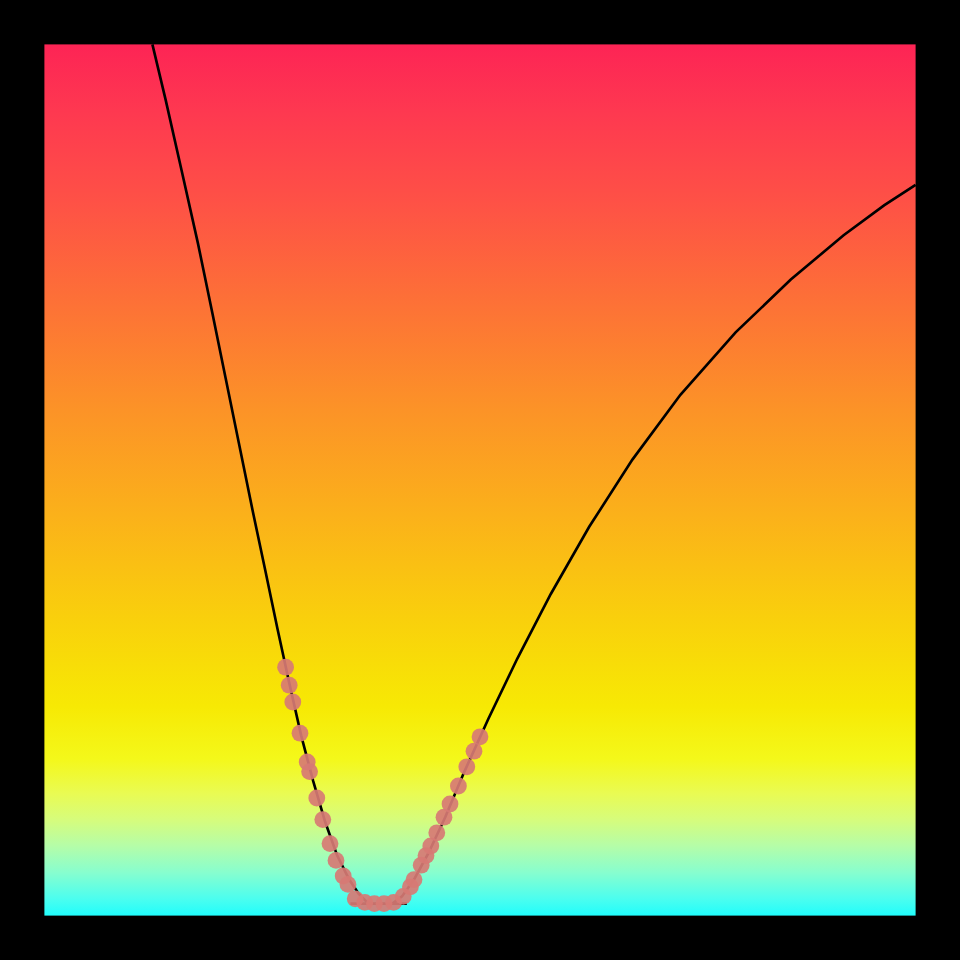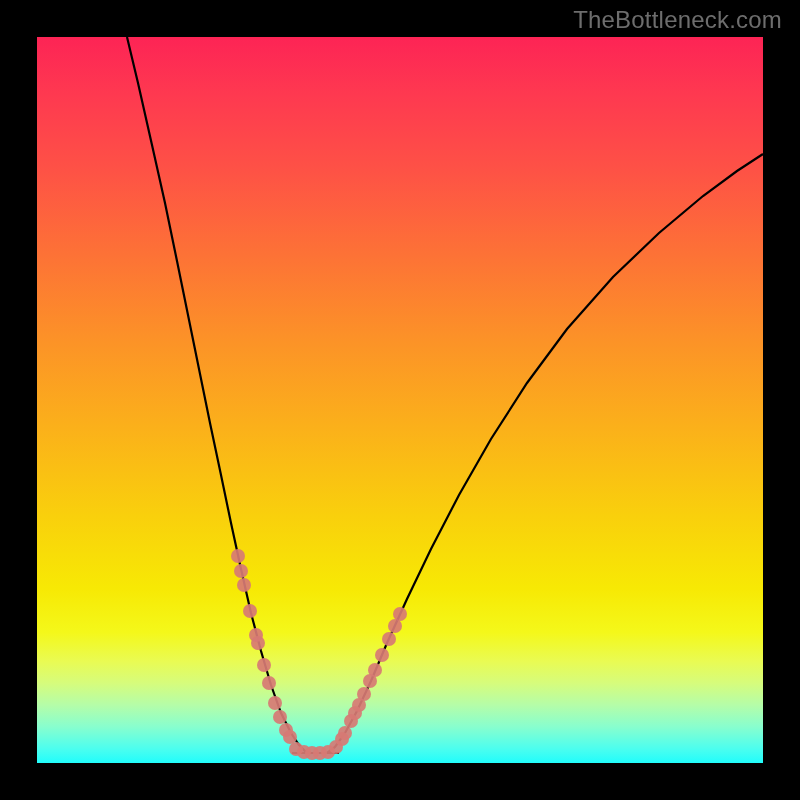--- a/index.html
+++ b/index.html
@@ -69,21 +69,20 @@
   }
   .dot {
     fill: #d77a74;
     opacity: 0.92;
   }
 </style>
 </head>
 <body>
 
 <div class="frame">
-  <div class="watermark">TheBottleneck.com</div>
 
   <div class="plot">
     <svg class="curve" viewBox="0 0 726 726" preserveAspectRatio="none">
       <path id="curve-left" class="v-curve" d="M90 0 L101 46 L115 108 L128 166 L140 224 L151 278 L162 332 L173 386 L184 438 L194 486 L204 532 L214 576 L224 614 L234 648 L244 676 L254 696 L262 708 L268 714 L274 716"></path>
       <path id="flat-bottom" class="v-curve" d="M255 716 L302 716"></path>
       <path id="curve-right" class="v-curve" d="M290 716 L298 710 L308 696 L320 674 L334 644 L350 606 L370 562 L394 512 L422 458 L454 402 L490 346 L530 292 L576 240 L622 196 L666 159 L700 134 L726 117"></path>
       <g id="dots">
           <circle cx="201" cy="519" r="7" class="dot"></circle>
           <circle cx="204" cy="534" r="7" class="dot"></circle>
           <circle cx="207" cy="548" r="7" class="dot"></circle>

